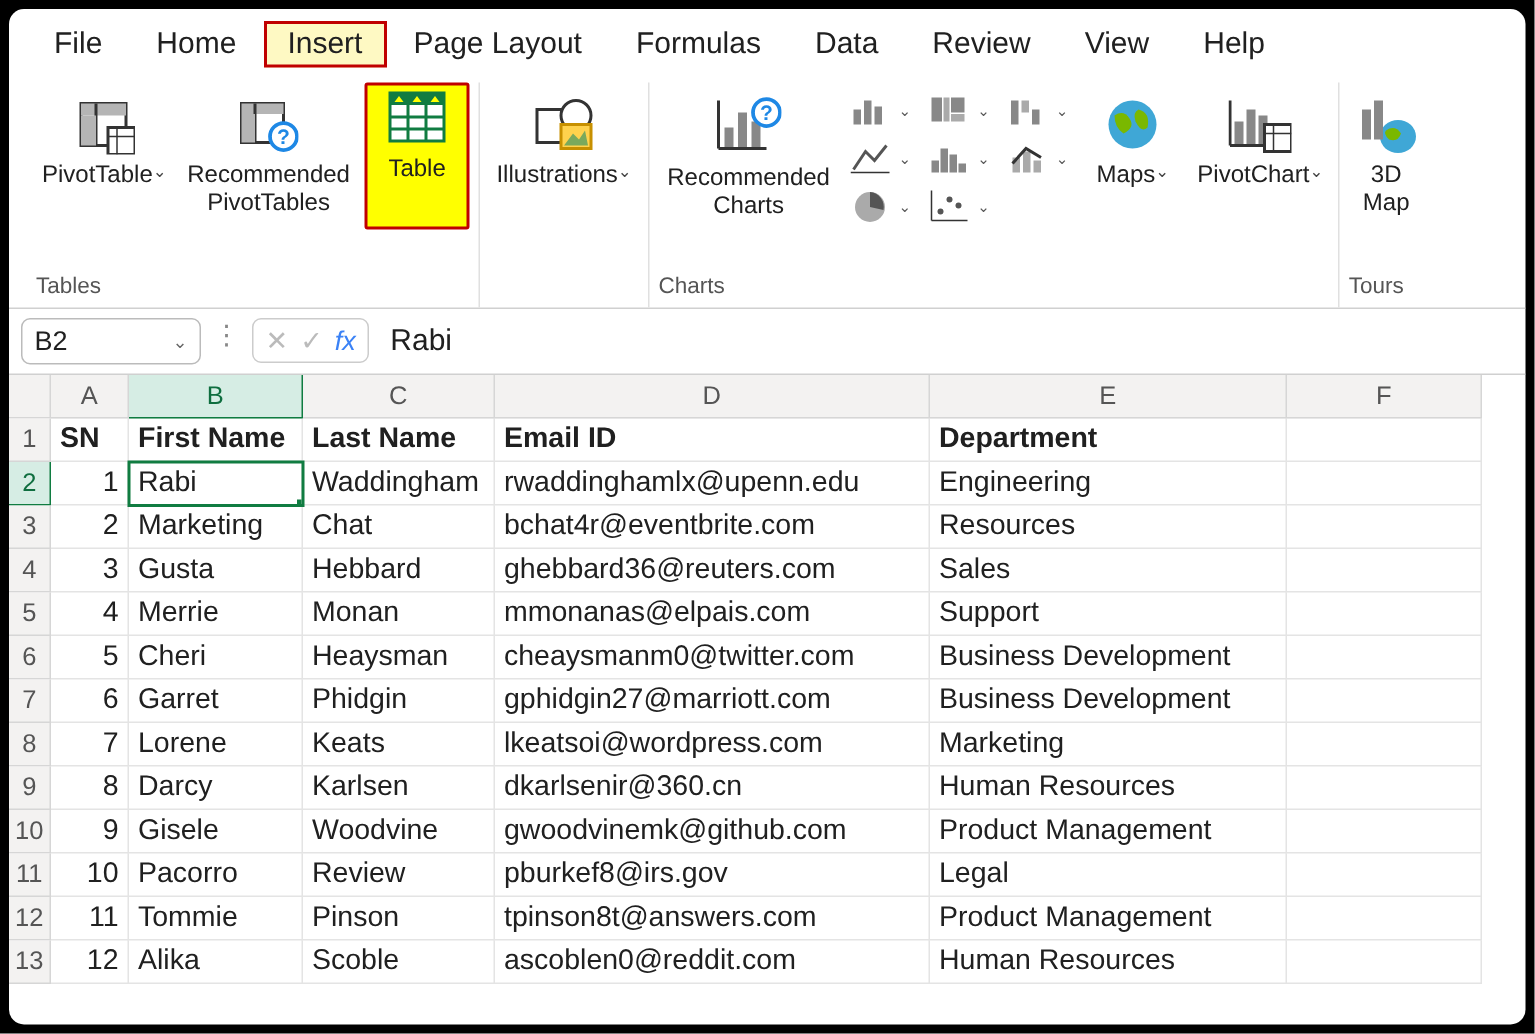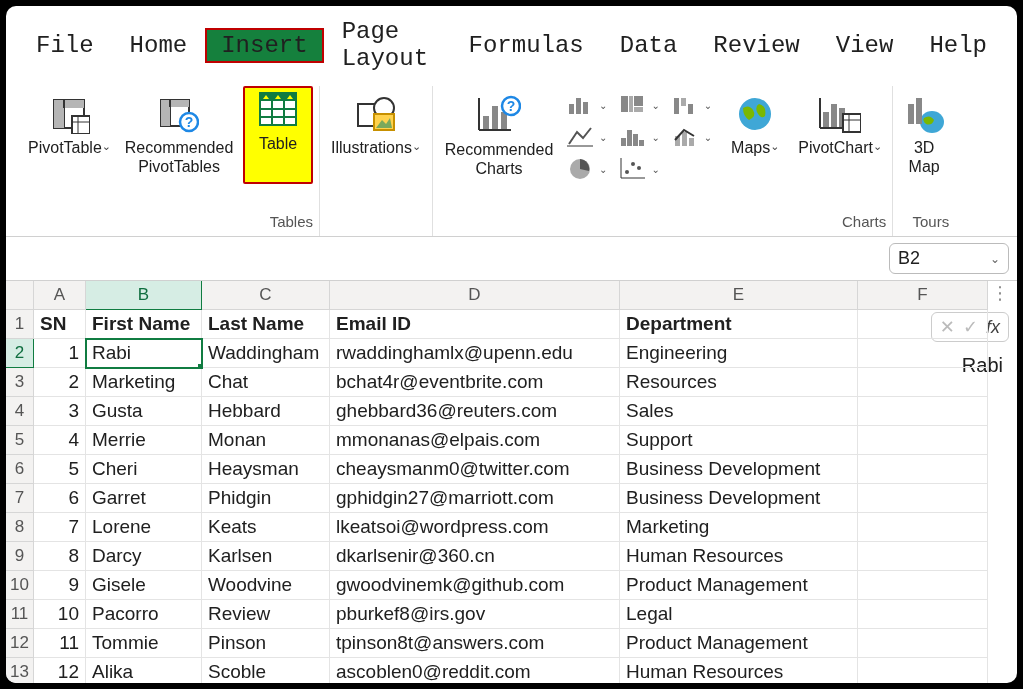--- a/index.html
+++ b/index.html
@@ -17,29 +17,28 @@
     width: 1011px;
     height: 677px;
     position: relative;
   }
   
   .menubar {
     display: flex;
     align-items: center;
     padding: 8px 12px 6px 12px;
     gap: 0;
-    font-size: 24px;
-    font-family: Liberation Mono, monospace;
+    font-size: 20px;
   }
   .menubar .tab {
     padding: 4px 18px;
     cursor: pointer;
   }
   .menubar .tab.active {
-    background: #15803d;
+    background: #fef9c3;
     border: 2px solid #c00000;
     padding: 2px 14px 2px 14px;
     font-weight: 500;
   }
   
   .ribbon {
     display: flex;
     border-bottom: 1px solid #d0d0d0;
     padding: 4px 0 0 0;
     height: 155px;
@@ -55,21 +54,21 @@
   .group-controls {
     display: flex;
     gap: 4px;
     flex: 1;
     align-items: flex-start;
   }
   .group-label {
     font-size: 15px;
     color: #555;
     padding: 4px 0 6px 0;
-    text-align: right;
+    text-align: left;
     width: 100%;
   }
   .big-button {
     display: flex;
     flex-direction: column;
     align-items: center;
     justify-content: flex-start;
     padding: 8px 4px 0 4px;
     cursor: pointer;
     font-size: 16px;
@@ -104,48 +103,47 @@
   .mini-btn {
     display:flex;
     align-items:center;
     gap:2px;
     padding:2px;
     cursor:pointer;
   }
   
   .formula-bar {
     display: flex;
-    align-items: flex-end;
+    align-items: flex-start;
     padding: 6px 8px;
     gap: 8px;
     border-bottom: 1px solid #d0d0d0;
     font-size: 18px;
     height: 44px;
-    flex-direction: column;
   }
   .namebox {
     border: 1px solid #bbb;
     border-radius: 6px;
     padding: 4px 8px;
     width: 120px;
     display:flex;
     align-items:center;
     justify-content:space-between;
     background:#fff;
   }
   .fx-controls {
     display:flex;
     align-items:center;
     gap:8px;
     color:#888;
     border:1px solid #ccc;
     border-radius:6px;
     padding:3px 8px;
   }
-  .fx-controls .fx { font-style: italic; color:#404040; }
+  .fx-controls .fx { font-style: italic; color:#3b82f6; }
   .formula-input {
     flex:1;
     padding:4px 6px;
     font-size:20px;
   }
   
   .grid {
     display: grid;
     grid-template-columns: 28px 52px 116px 128px 290px 238px 130px;
     font-size: 19px;

